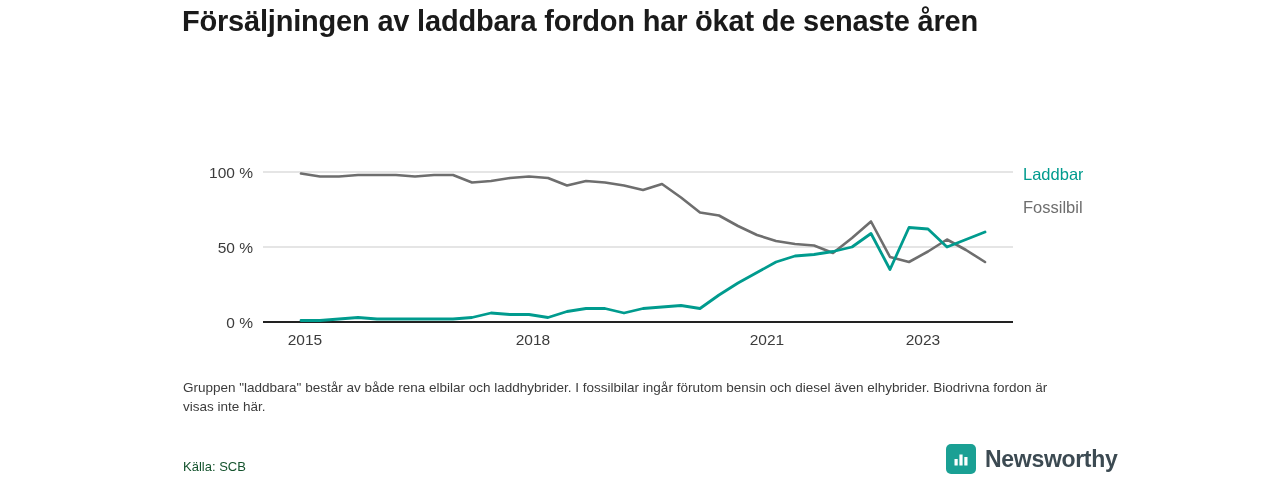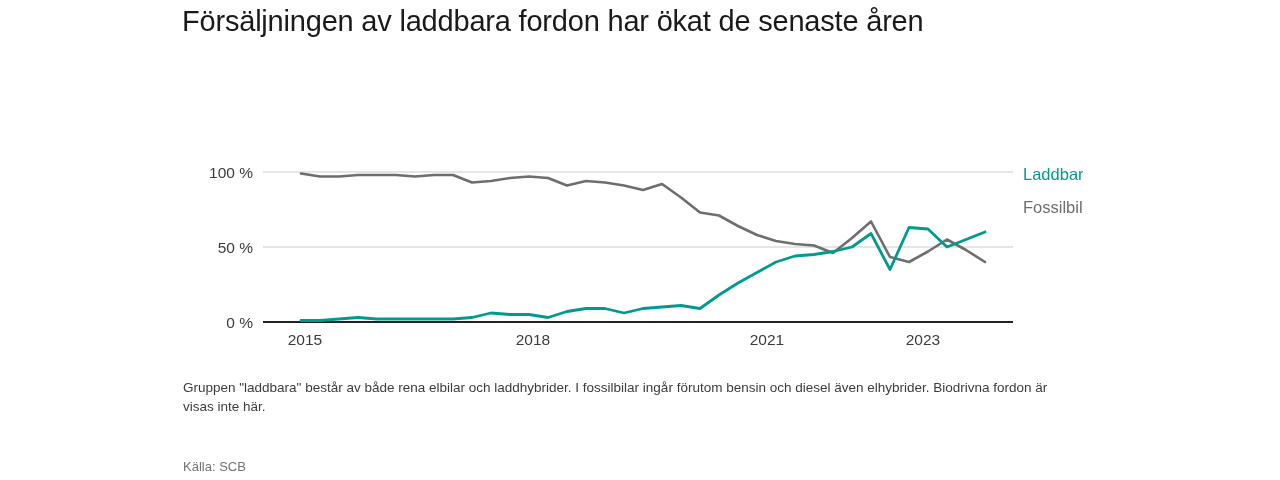--- a/index.html
+++ b/index.html
@@ -20,21 +20,21 @@
     left: 0; top: 0;
     width: 1280px;
     height: 480px;
   }
   .title {
     position: absolute;
     left: 182px;
     top: 4px;
     width: 880px;
     font-size: 29px;
-    font-weight: normal;
+    font-weight: bold;
     line-height: 1.18;
     color: #1a1a1a;
     letter-spacing: -0.2px;
   }
   .subtitle {
     position: absolute;
     left: 183px;
     top: 94px;
     width: 880px;
     font-size: 17.5px;
@@ -57,21 +57,21 @@
     width: 880px;
     font-size: 13.5px;
     line-height: 1.42;
     color: #3c3c3c;
   }
   .source {
     position: absolute;
     left: 183px;
     top: 459px;
     font-size: 13px;
-    color: #737373;
+    color: #14532d;
   }
   .brand {
     position: absolute;
     left: 946px;
     top: 444px;
     display: flex;
     align-items: center;
     gap: 9px;
   }
   .brand-mark {
@@ -130,14 +130,24 @@
 
       <text class="series-label" x="840" y="40" fill="#009b8e">Laddbara</text>
       <text class="series-label" x="840" y="73" fill="#6e6e6e">Fossilbilar</text>
     </svg>
   </div>
 
   <div class="note">Gruppen "laddbara" består av både rena elbilar och laddhybrider. I fossilbilar ingår förutom bensin och diesel även elhybrider. Biodrivna fordon är visas inte här.</div>
 
   <div class="source">Källa: SCB</div>
 
+  <div class="brand">
+    <span class="brand-mark">
+      <svg width="18" height="18" viewBox="0 0 18 18" aria-hidden="true">
+        <rect x="2.5" y="9" width="3.2" height="6.5" fill="#ffffff"></rect>
+        <rect x="7.4" y="4.5" width="3.2" height="11" fill="#ffffff"></rect>
+        <rect x="12.3" y="7" width="3.2" height="8.5" fill="#ffffff"></rect>
+      </svg>
+    </span>
+    <span class="brand-name">Newsworthy</span>
+  </div>
 
 </div>
 
 </body></html>

